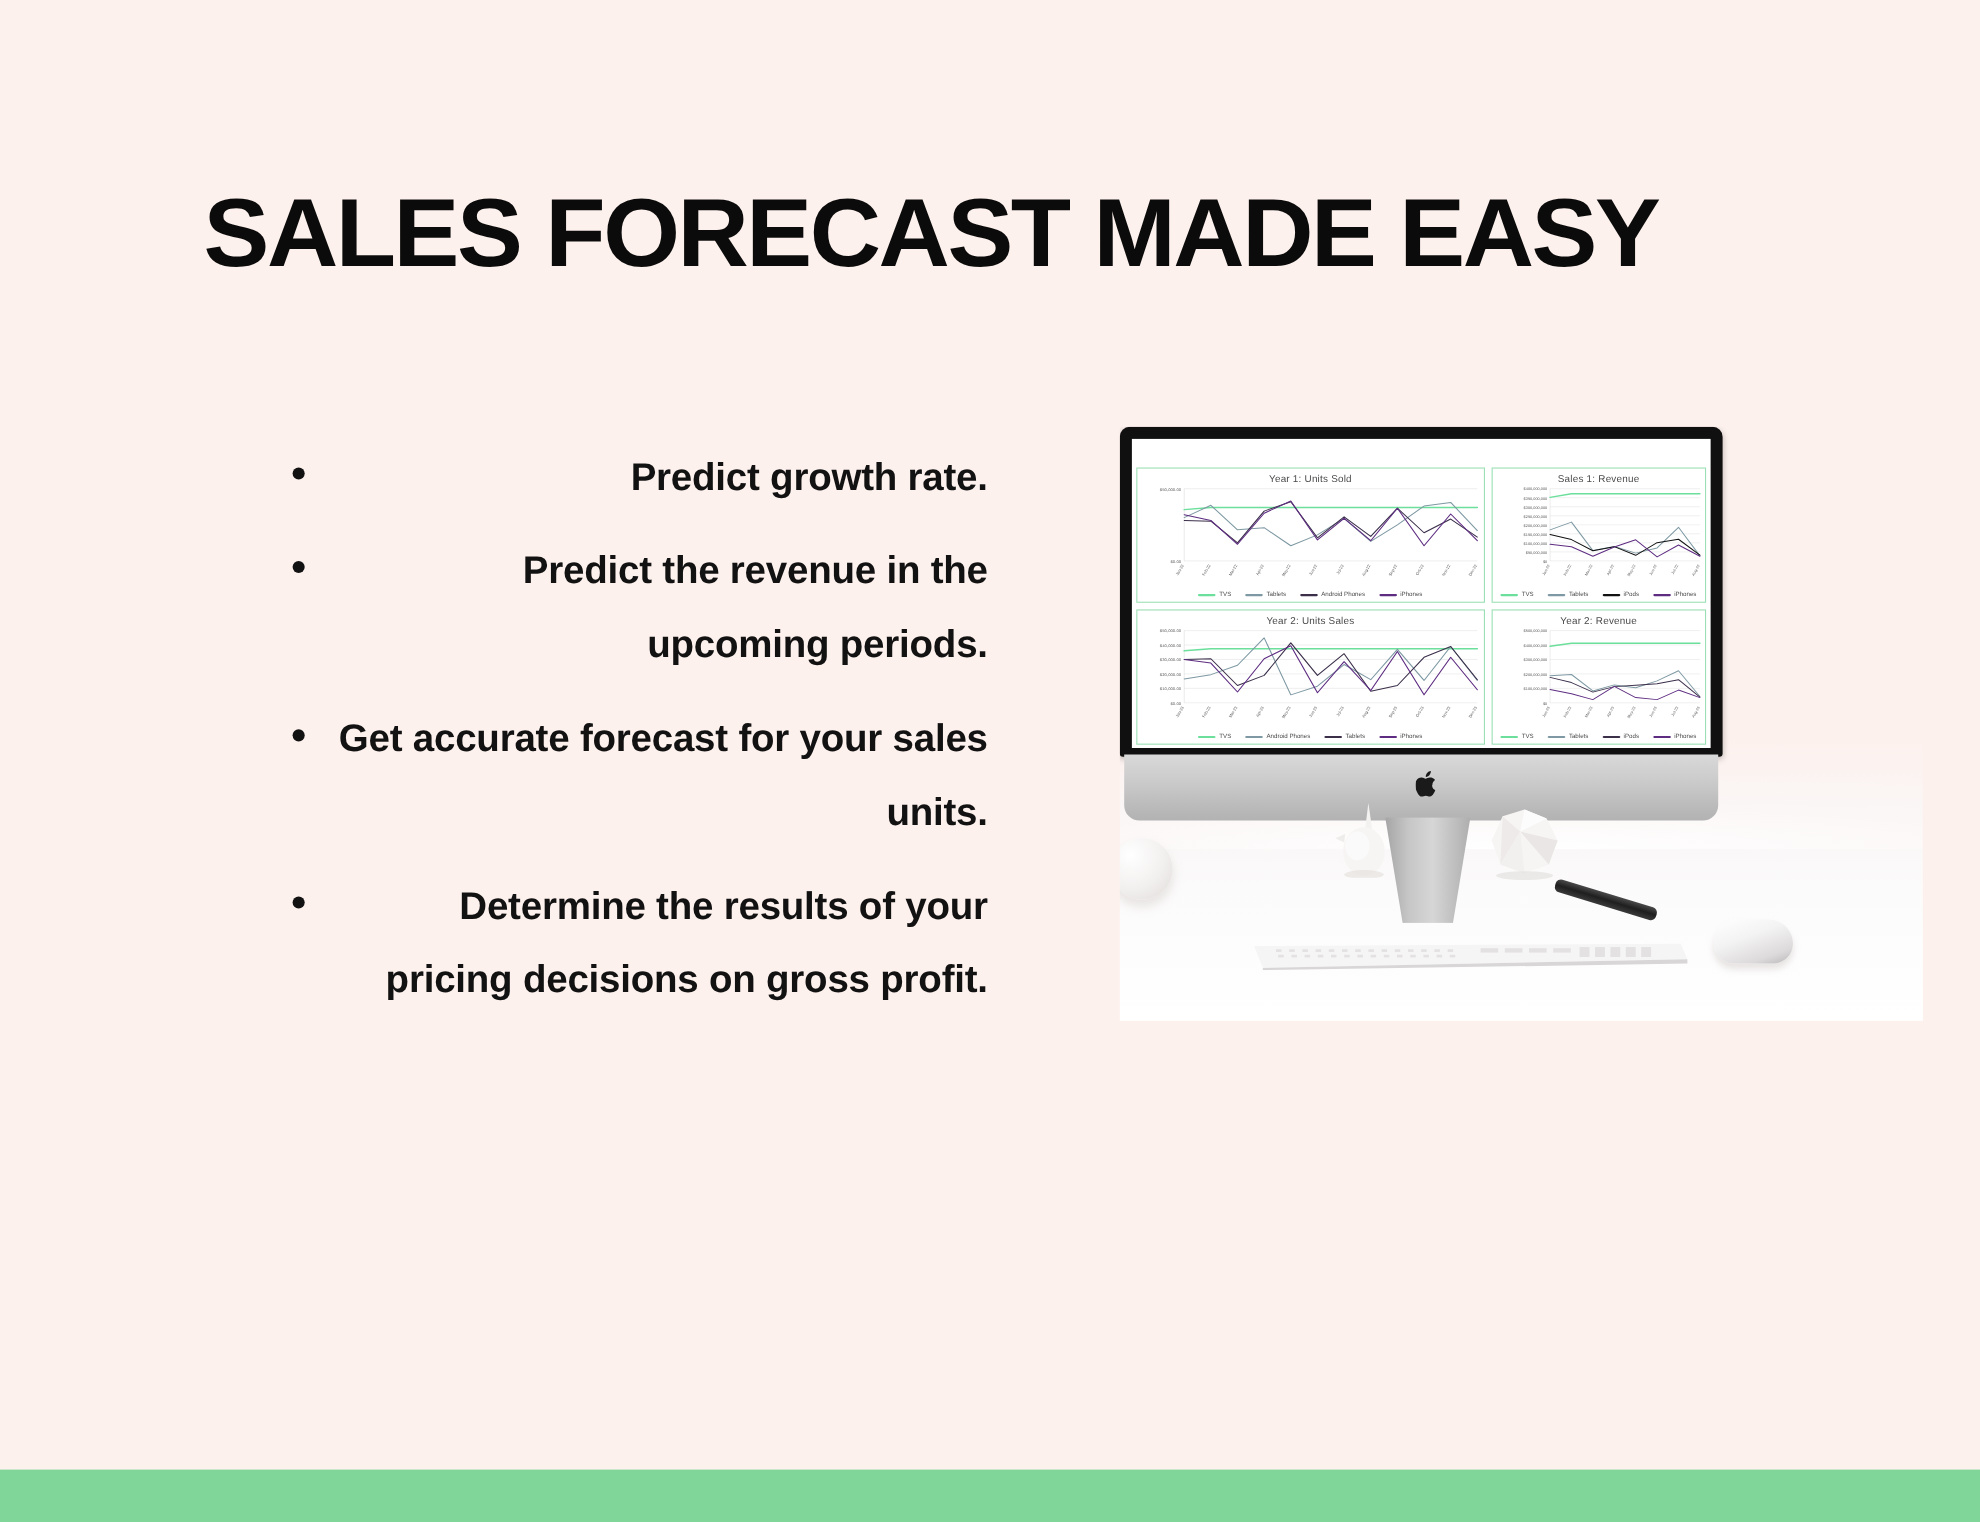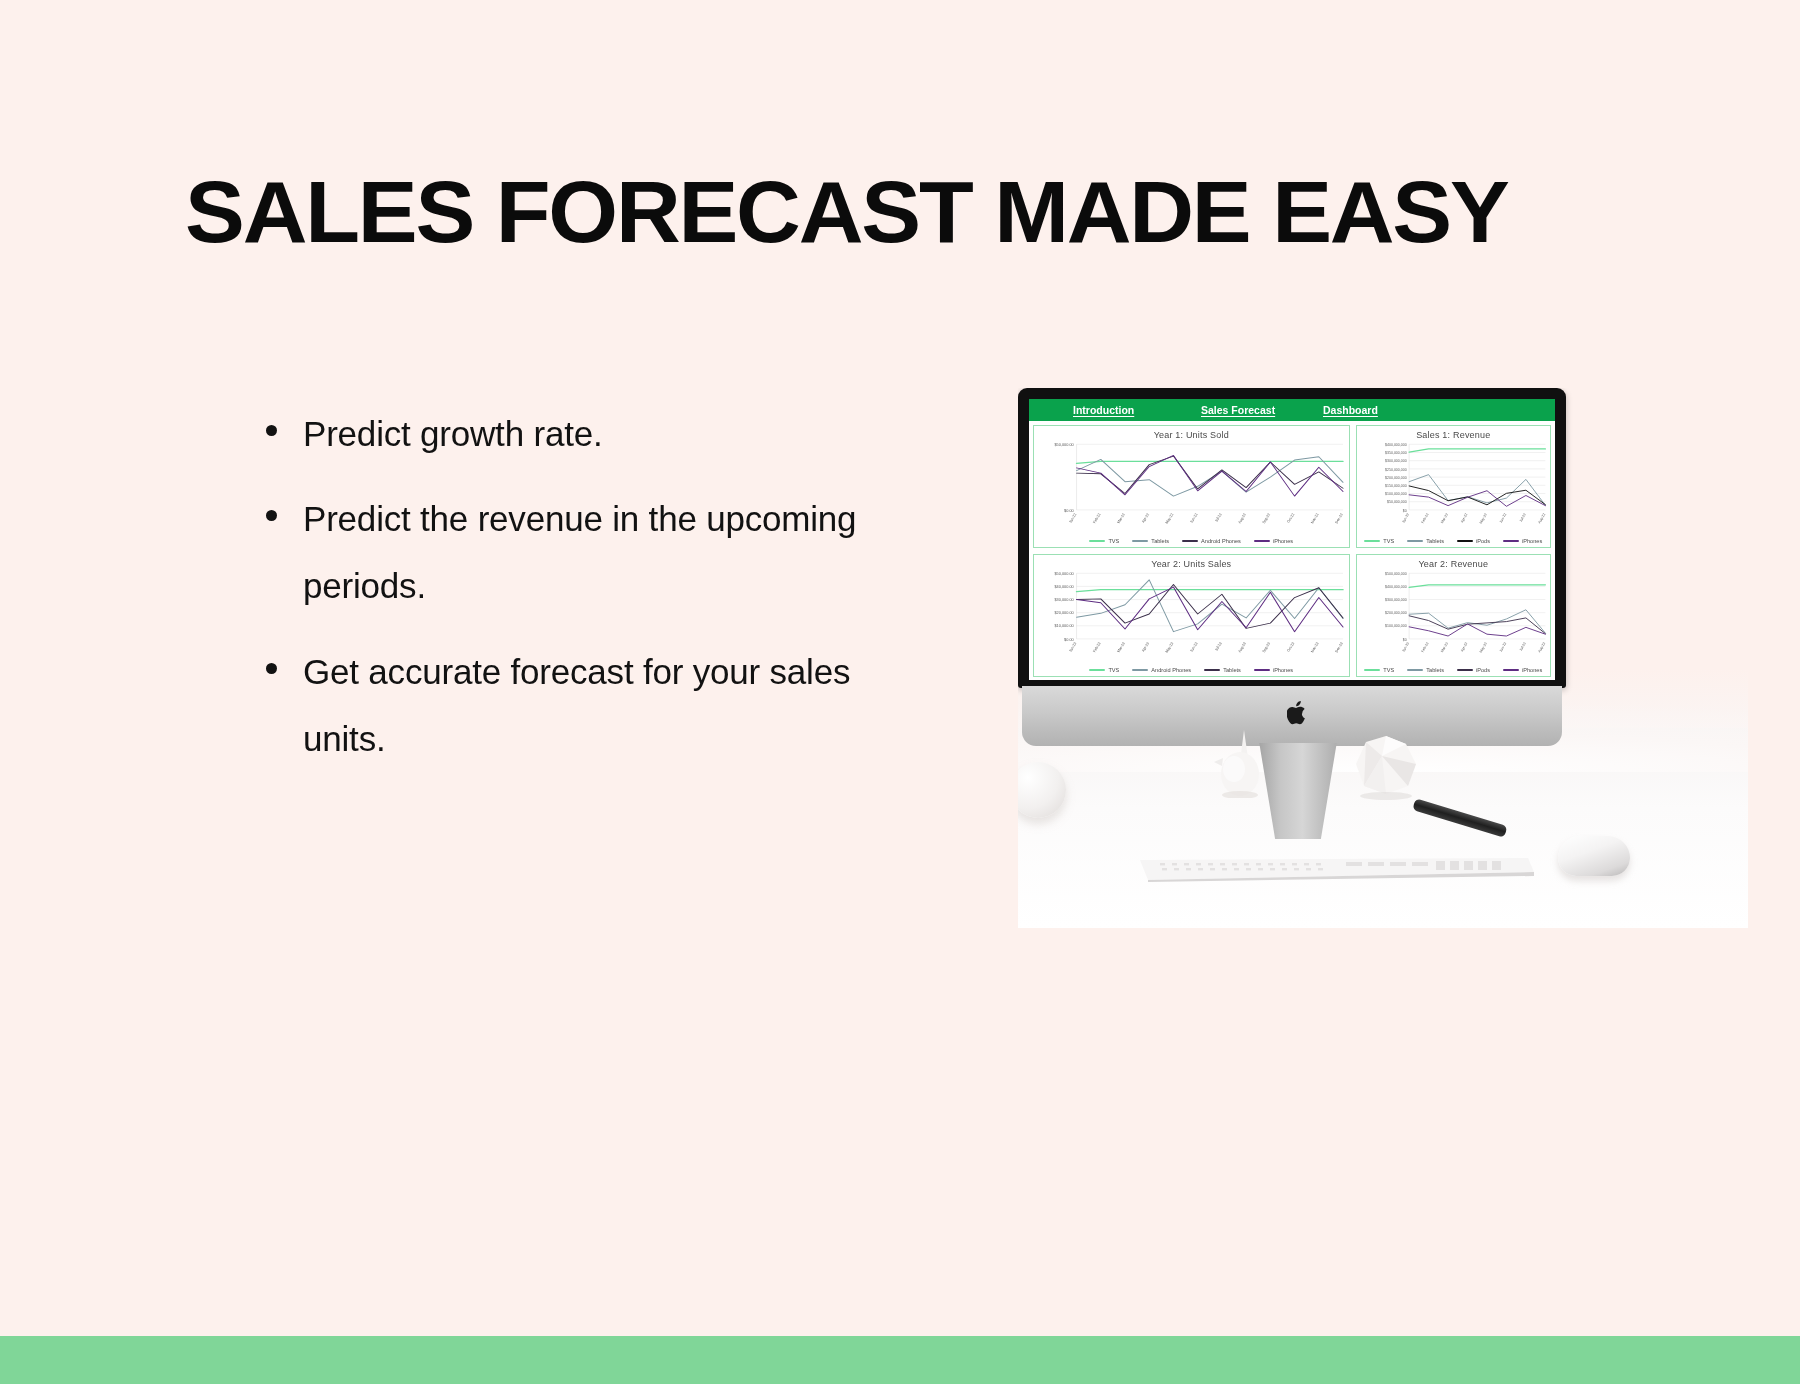--- a/index.html
+++ b/index.html
@@ -27,25 +27,26 @@
 
   
   .bullets{
     position:absolute;left:258px;top:400px;width:640px;
     list-style:none;margin:0;padding:0;
   }
   .bullet{
     position:relative;
     padding-left:45px;
     font-size:35px;
-    font-weight:400;
+    font-weight:700;
     line-height:1.92;
     color:#121212;
     margin-bottom:18px;
     letter-spacing:-0.2px;
+    text-align:right;
   }
   .bullet .dot{
     position:absolute;left:8px;top:0.72em;
     width:11px;height:11px;border-radius:50%;
     background:#121212;
   }
 
   
   .photo{
     position:absolute;left:1018px;top:388px;width:730px;height:540px;
@@ -184,37 +185,36 @@
       <span>Predict growth rate.</span>
     </li>
     <li class="bullet">
       <span class="dot"></span>
       <span>Predict the revenue in the upcoming periods.</span>
     </li>
     <li class="bullet">
       <span class="dot"></span>
       <span>Get accurate forecast for your sales units.</span>
     </li>
+    <li class="bullet">
+      <span class="dot"></span>
+      <span>Determine the results of your pricing decisions on gross profit.</span>
+    </li>
   </ul>
 
   <div class="photo">
     <div class="wall-shadow"></div>
     <div class="desk"></div>
     <div class="desk-edge"></div>
 
     <div class="imac">
       <div class="imac-bezel">
         <div class="screen">
 
           <div class="sheet">
-            <div class="sheet-tabs">
-              <span class="sheet-tab">Introduction</span>
-              <span class="sheet-tab">Sales Forecast</span>
-              <span class="sheet-tab">Dashboard</span>
-            </div>
 
             <div class="grid">
               <div class="card">
                 <div class="chart-title">Year 1: Units Sold</div>
                 <div class="plot-wrap">
                   <svg class="plot-svg" id="chart0" viewBox="0 0 340 128" preserveAspectRatio="none">
                       <line x1="46" y1="84" x2="334" y2="84" stroke="#D6D6D6" stroke-width="0.4"></line>
                       <text x="43" y="86" text-anchor="end" font-size="4.2" fill="#5A5A5A" font-family="&quot;Liberation Sans&quot;, sans-serif">$0.00</text>
                       <line x1="46" y1="4" x2="334" y2="4" stroke="#D6D6D6" stroke-width="0.4"></line>
                       <text x="43" y="6" text-anchor="end" font-size="4.2" fill="#5A5A5A" font-family="&quot;Liberation Sans&quot;, sans-serif">$50,000.00</text>

